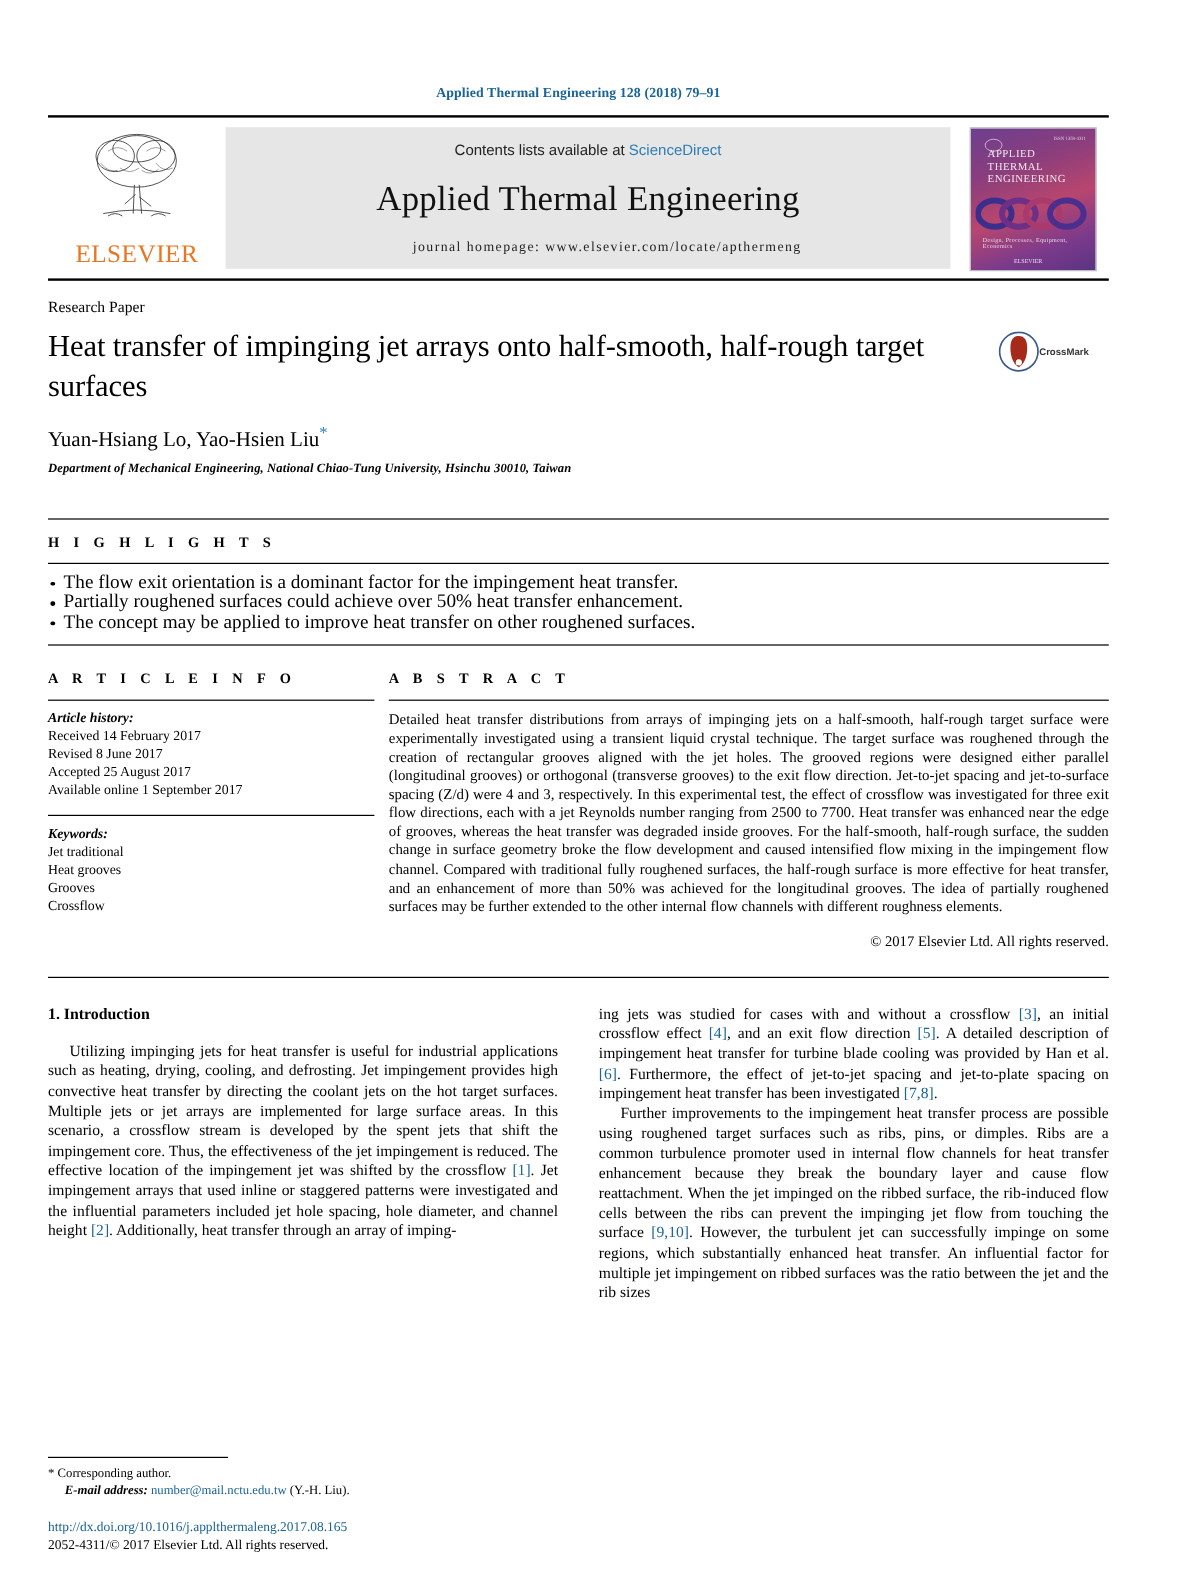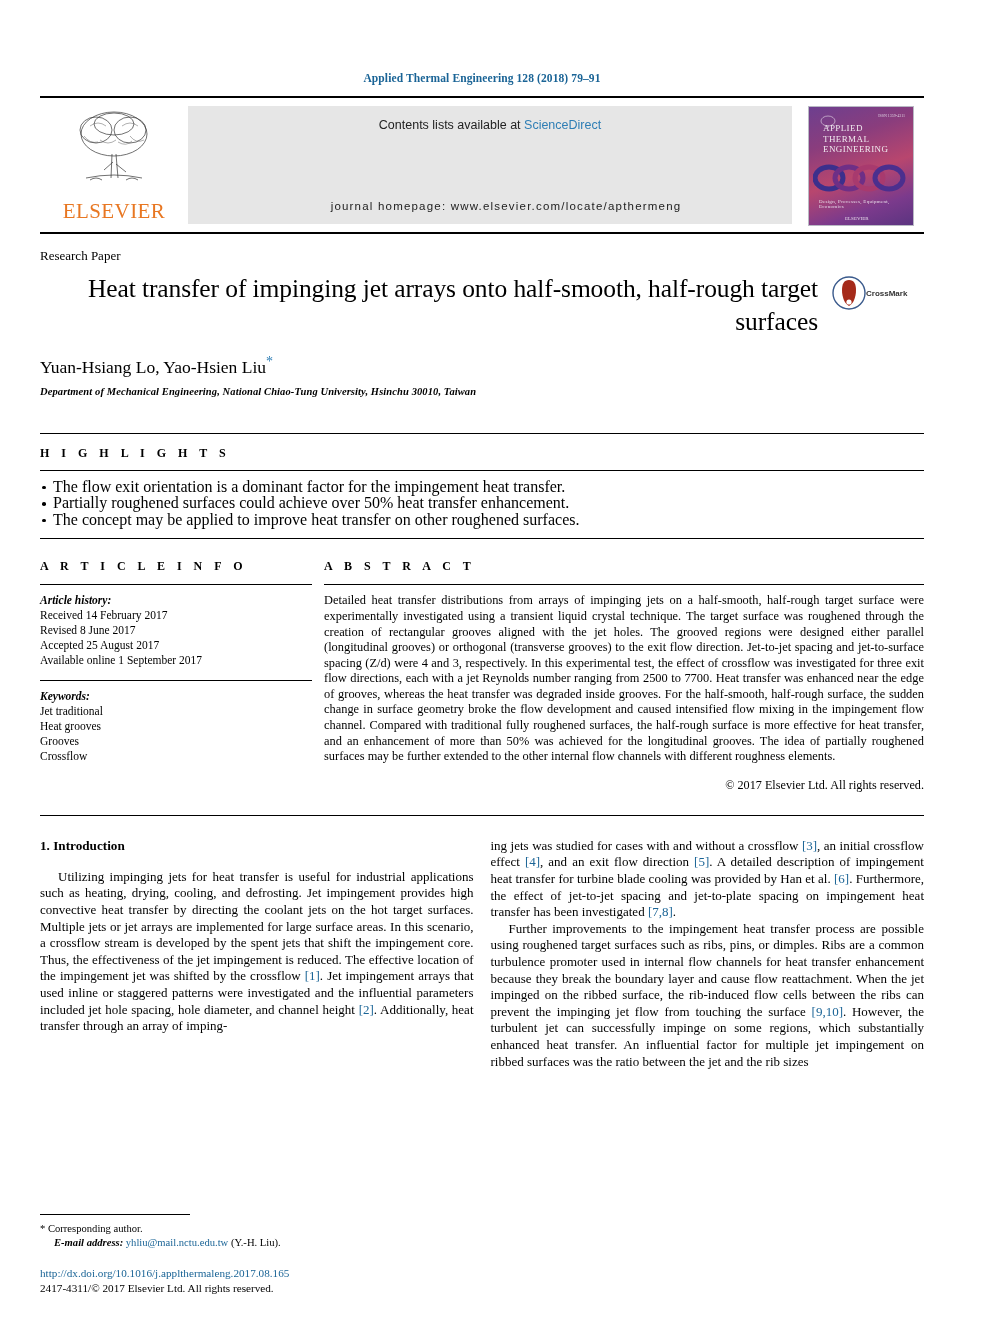--- a/index.html
+++ b/index.html
@@ -85,21 +85,21 @@
   .contents-line .sd {
     color: #2e7eb5;
   }
   .journal-title {
     font-family: "Liberation Serif", serif;
     font-size: 29px;
     color: #111;
     letter-spacing: 0.2px;
   }
   .homepage-line {
-    font-family: Liberation Sans, sans-serif;
+    font-family: Liberation Serif, serif;
     font-size: 11.5px;
     letter-spacing: 1.2px;
     color: #222;
     padding-left: 32px;
   }
   .cover-thumb {
     width: 122px;
     flex: 0 0 122px;
     margin-left: 10px;
     position: relative;
@@ -155,21 +155,20 @@
   .article-type {
     font-family: "Liberation Serif", serif;
     font-size: 13px;
     margin-top: 14px;
     color: #000;
   }
   .title-row {
     display: flex;
     align-items: flex-start;
     margin-top: 8px;
-    text-align: right;
   }
   h1.paper-title {
     font-family: "Liberation Serif", serif;
     font-size: 25.5px;
     font-weight: normal;
     line-height: 33px;
     margin: 0;
     flex: 1 1 auto;
     padding-right: 14px;
     letter-spacing: -0.1px;
@@ -264,21 +263,21 @@
   .copyright {
     text-align: right;
     font-size: 12.2px;
     margin-top: 13px;
   }
 
   
   .body-rule { border-top: 1.6px solid #000; margin-top: 22px; }
   .body-cols {
     display: flex;
-    gap: 17px;
+    gap: 34px;
     margin-top: 22px;
   }
   .bcol { flex: 1 1 0; }
   h2.section-title {
     font-size: 13.2px;
     font-weight: bold;
     margin: 0 0 15px 0;
     font-family: "Liberation Serif", serif;
   }
   p.body-par {
@@ -344,20 +343,21 @@
           <path d="M18 28 q6 8 14 6 M64 28 q6 8 14 4"></path>
         </g>
       </svg>
       <div class="elsevier-word">ELSEVIER</div>
     </div>
 
     <div class="banner-center">
       <div class="contents-line">
         <span>Contents lists available at </span><span class="sd">ScienceDirect</span>
       </div>
+      <div class="journal-title">Applied Thermal Engineering</div>
       <div class="homepage-line">journal homepage: www.elsevier.com/locate/apthermeng</div>
     </div>
 
     <div class="cover-thumb">
       <div class="cover-inner">
         <div class="cover-topright">ISSN 1359-4311</div>
         <svg width="18" height="14" viewBox="0 0 18 14" style="position:absolute;top:8px;left:10px">
           <ellipse cx="9" cy="6" rx="7" ry="5" fill="none" stroke="#e6dcea" stroke-width="0.6"></ellipse>
           <path d="M9 10 L9 13" stroke="#e6dcea" stroke-width="0.6"></path>
         </svg>
@@ -448,22 +448,22 @@
   </div>
 
   <div class="footnote">
     <div class="fn-rule"></div>
     <div class="fn-line">
       <span>*</span>
       <span>Corresponding author.</span>
     </div>
     <div class="fn-line" style="text-indent:0;padding-left:14px">
       <span class="em">E-mail address:</span>
-      <span class="fn-link">yhliu@mail.nctu.edu.tw</span>
+      <span class="fn-link">number@mail.nctu.edu.tw</span>
       <span>(Y.-H. Liu).</span>
     </div>
     <div class="doi-block">
       <div class="doi-link">http://dx.doi.org/10.1016/j.applthermaleng.2017.08.165</div>
-      <div>2417-4311/© 2017 Elsevier Ltd. All rights reserved.</div>
+      <div>2052-4311/© 2017 Elsevier Ltd. All rights reserved.</div>
     </div>
   </div>
 
 </div>
 
 </body></html>

